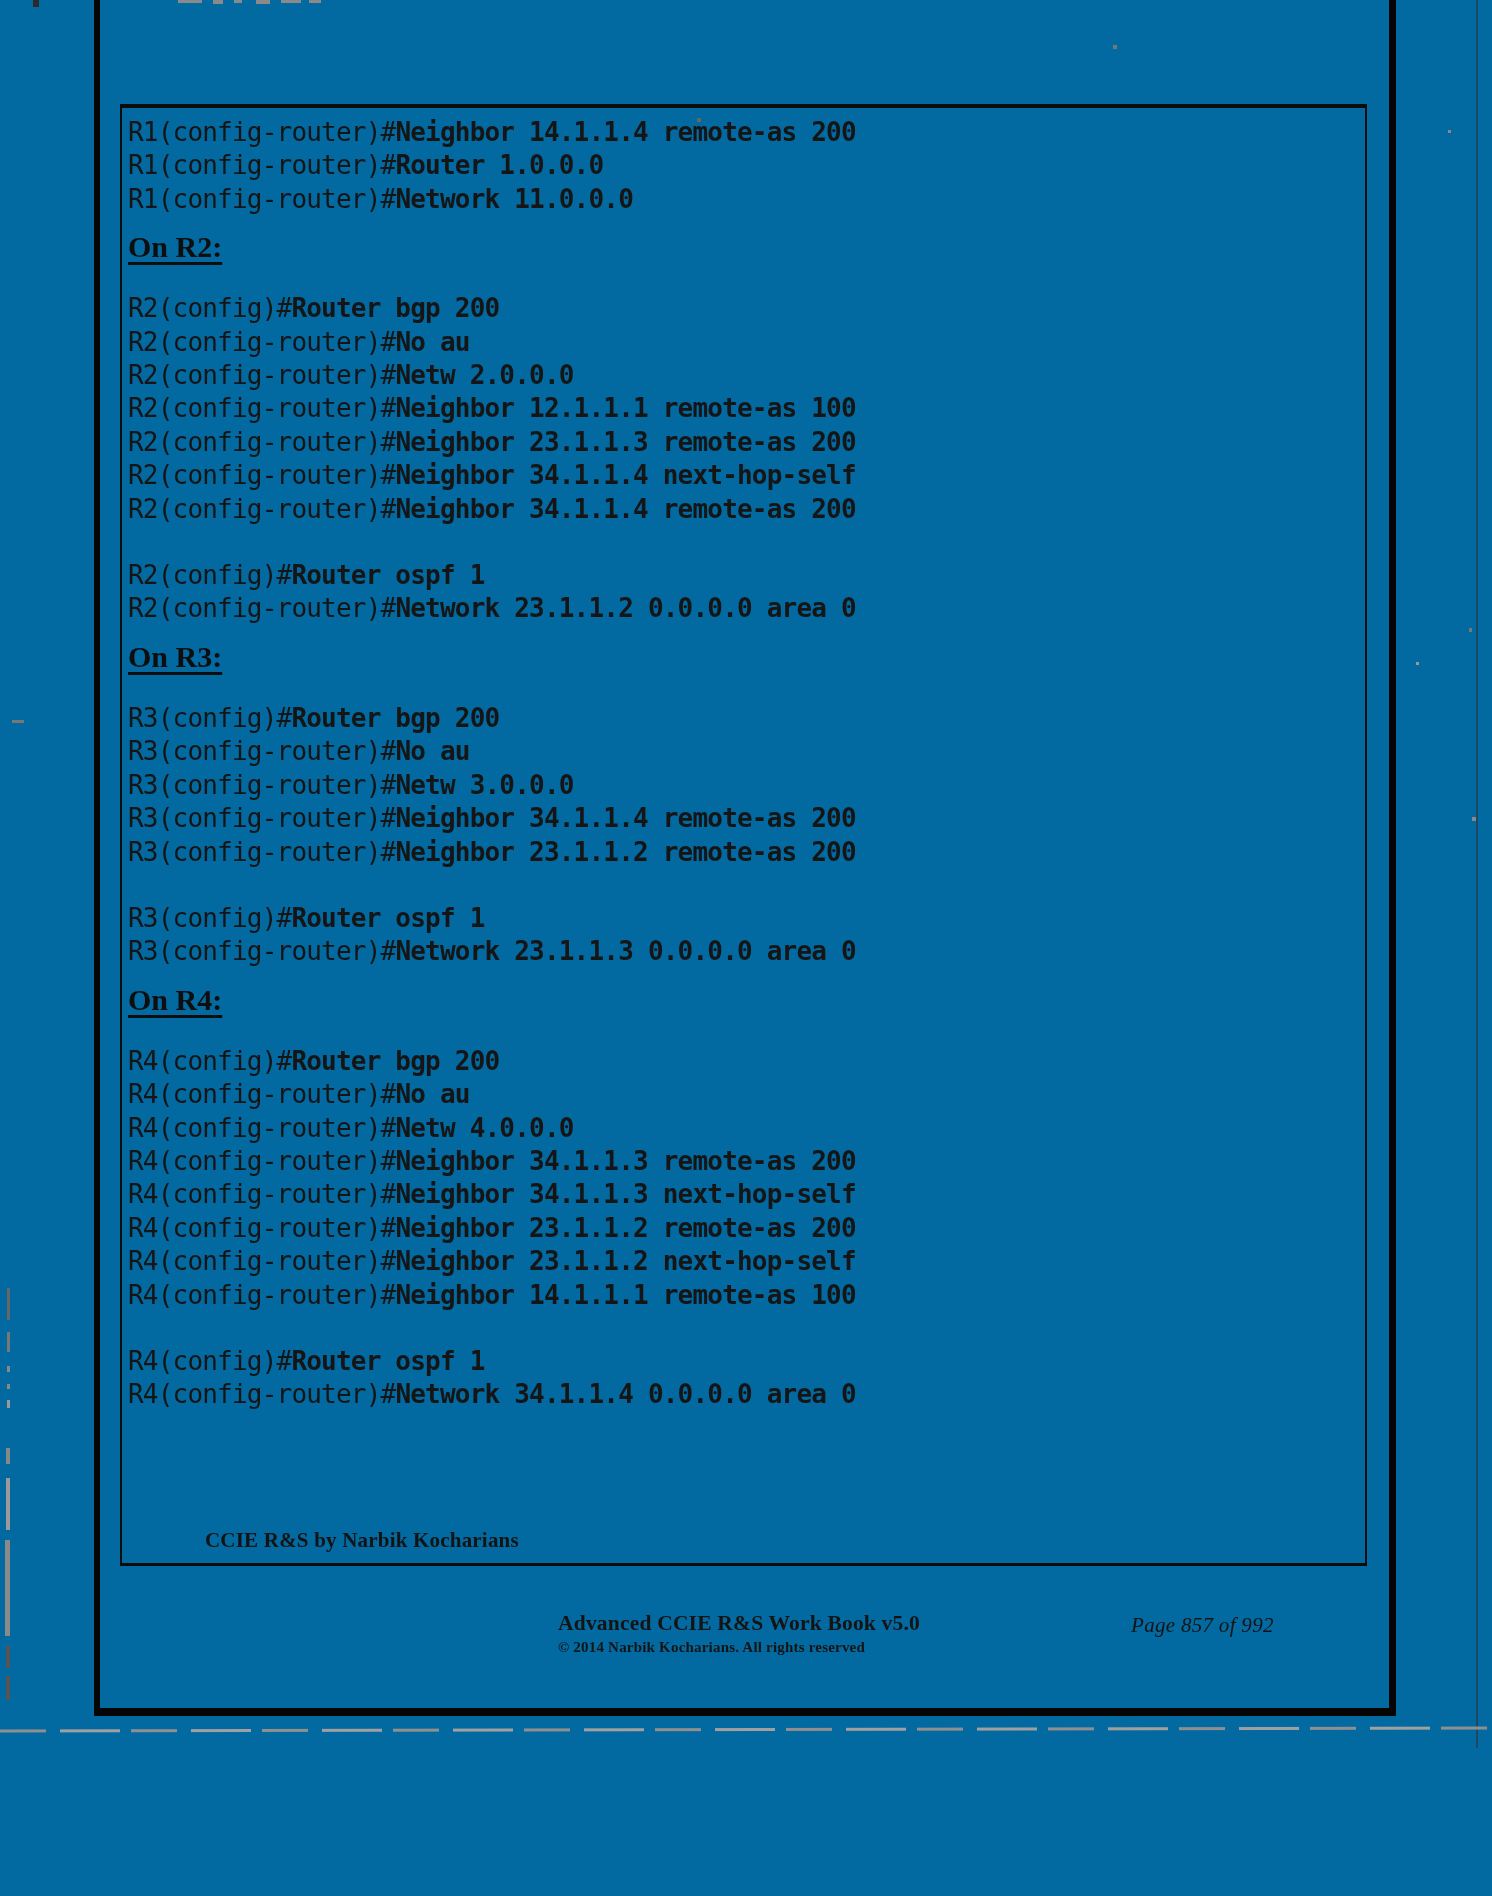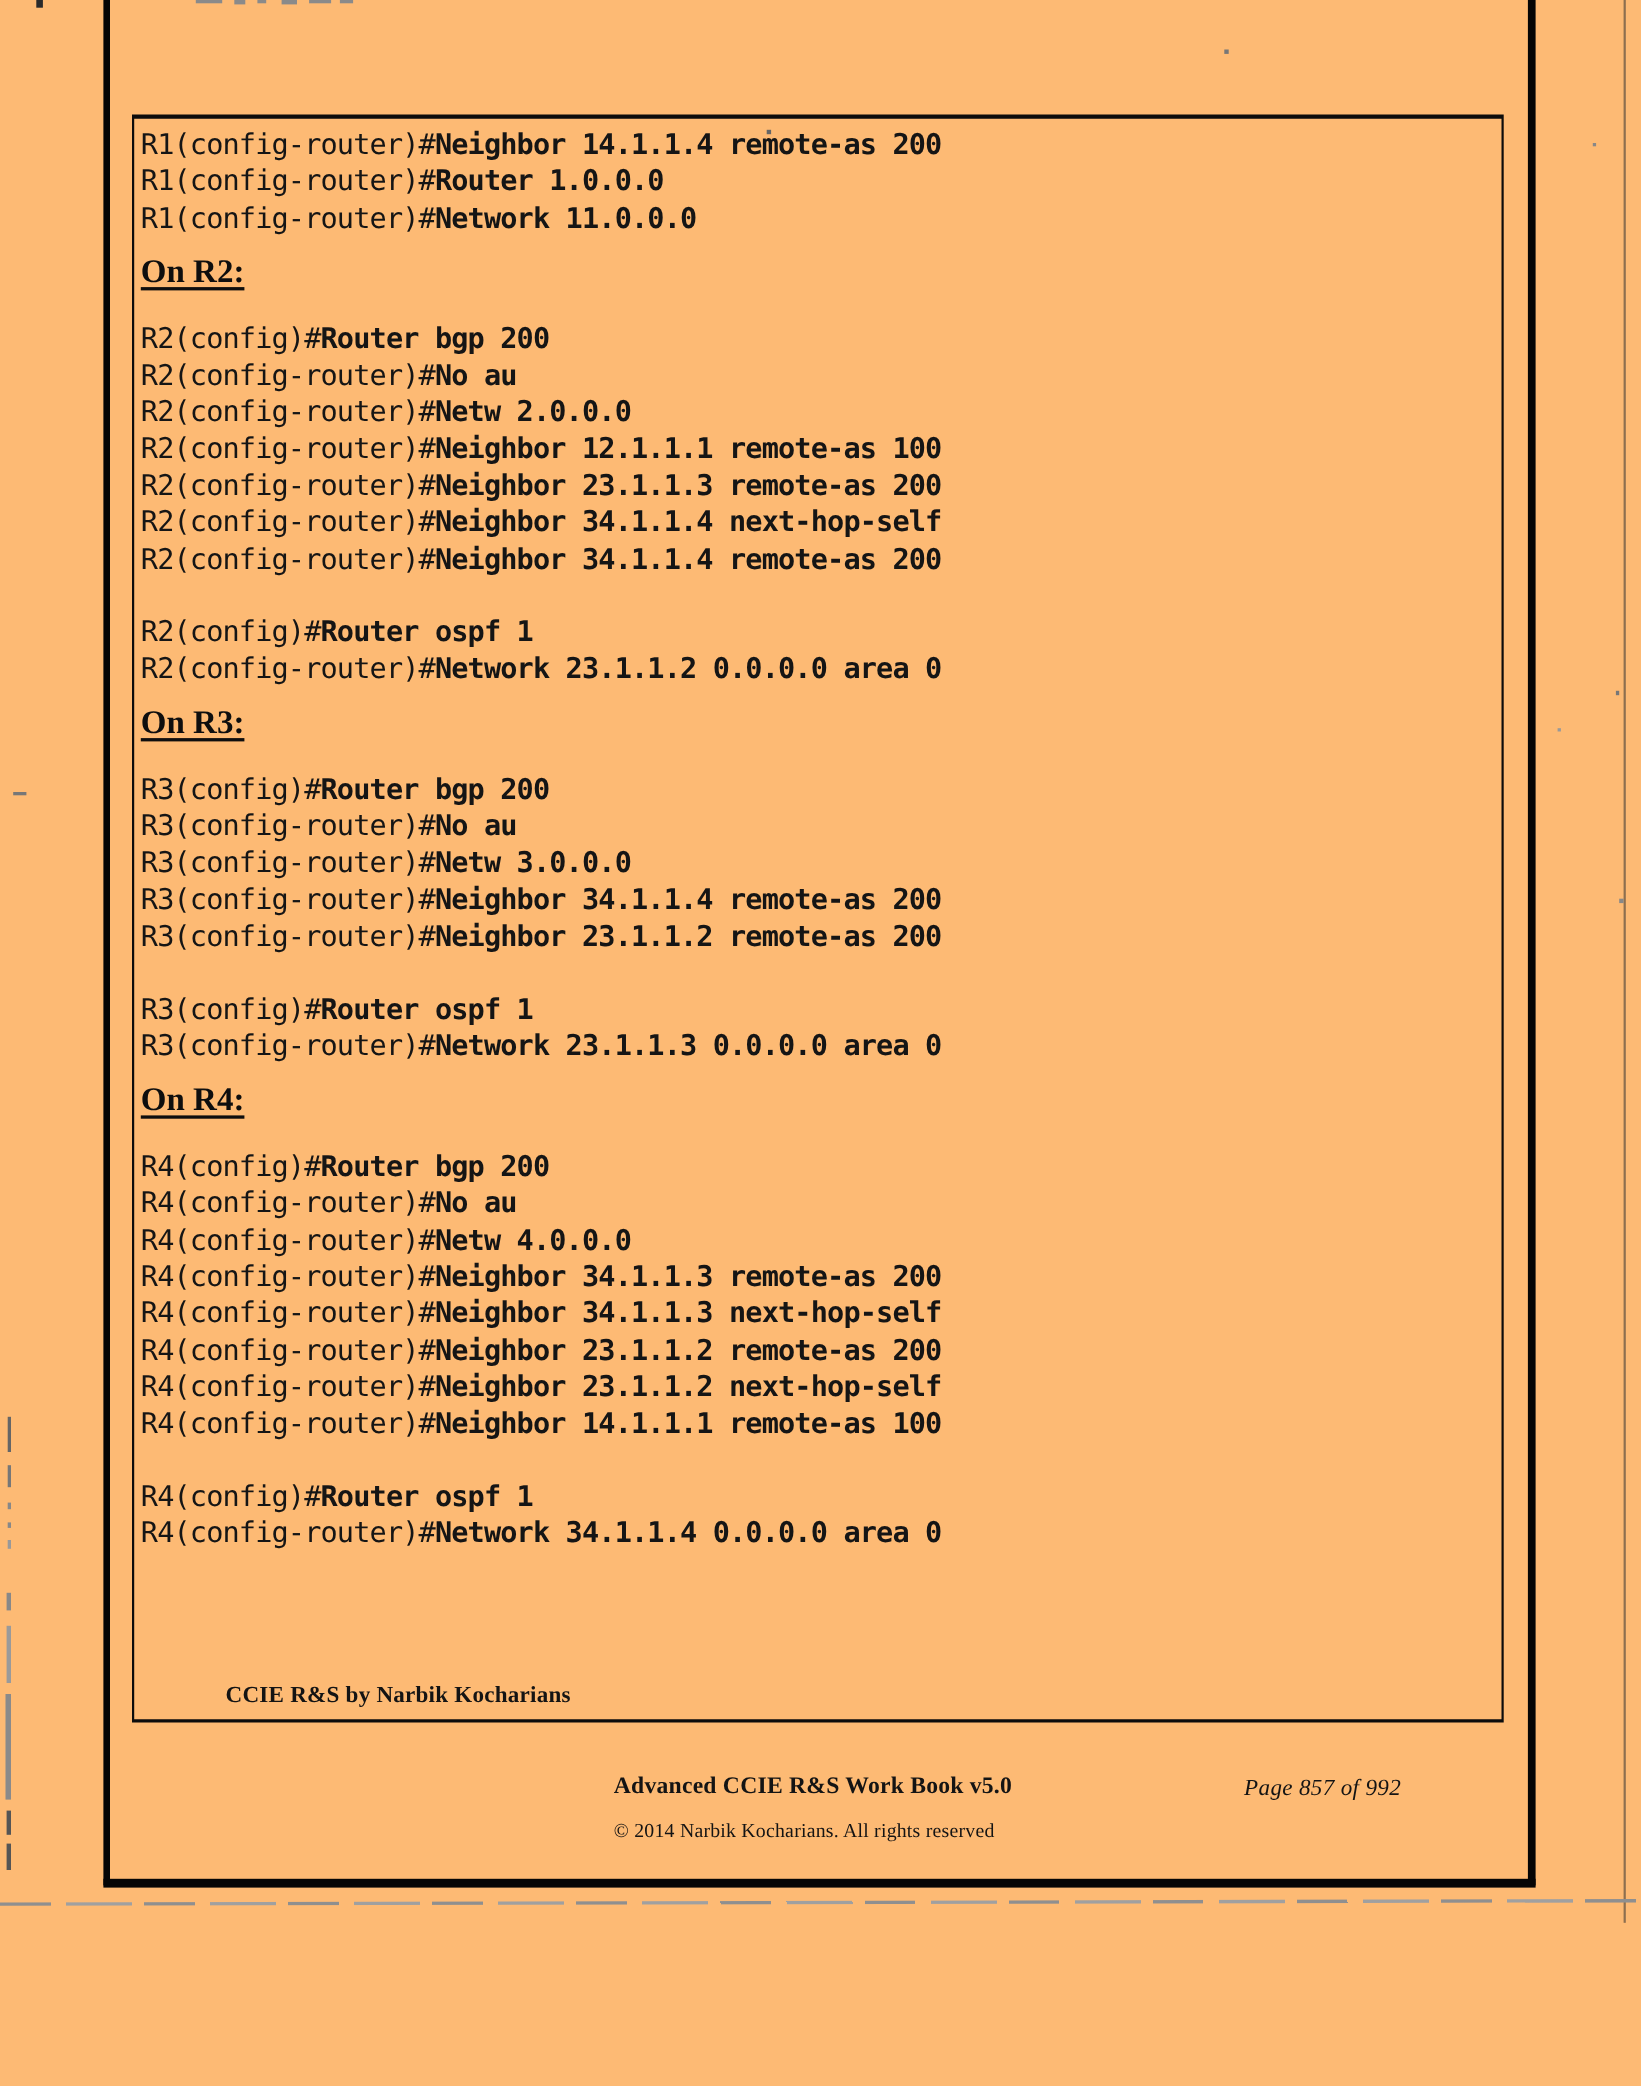--- a/index.html
+++ b/index.html
@@ -1,17 +1,17 @@
 <!DOCTYPE html>
 <html><head>
 <meta charset="utf-8">
 <style>
   html,body{margin:0;padding:0;background:#e8e8e8;}
   .canvas{
-    position:relative;width:1492px;height:1896px;background:#fdba74;
+    position:relative;width:1492px;height:1896px;background:#0369a1;
     overflow:hidden;font-family:"DejaVu Sans Mono",monospace;
   }
   
   .pborder{position:absolute;background:#050505;}
   .pborder.left{left:94px;top:0;width:6px;height:1714px;}
   .pborder.right{left:1389px;top:0;width:7px;height:1714px;}
   .pborder.bottom{left:94px;top:1708px;width:1302px;height:8px;}
   .edge-line-right{position:absolute;left:1476px;top:0;width:2px;height:1748px;background:rgba(50,50,50,.55);}
   .page-edge-wavy{
     position:absolute;left:0;top:1728px;width:1492px;height:3px;
@@ -47,21 +47,21 @@
   .foot-left{
     position:absolute;left:205px;top:1528px;
     font-family:"Liberation Serif","DejaVu Serif",serif;font-weight:700;
     font-size:21px;color:#141414;letter-spacing:.2px;
   }
   .foot-center{
     position:absolute;left:558px;top:1611px;width:440px;text-align:left;
     font-family:"Liberation Serif","DejaVu Serif",serif;color:#141414;
   }
   .foot-center .fc1{font-size:21.5px;font-weight:700;display:block;letter-spacing:.2px;}
-  .foot-center .fc2{font-size:18px;font-weight:400;display:block;margin-top:18px;letter-spacing:.2px;}
+  .foot-center .fc2{font-size:15px;font-weight:700;display:block;margin-top:3px;letter-spacing:.2px;}
   .foot-right{
     position:absolute;left:1131px;top:1613px;
     font-family:"Liberation Serif","DejaVu Serif",serif;font-weight:400;font-style:italic;
     font-size:21px;color:#141414;letter-spacing:.3px;
   }
 </style>
 </head>
 <body>
 
 <div class="canvas">

